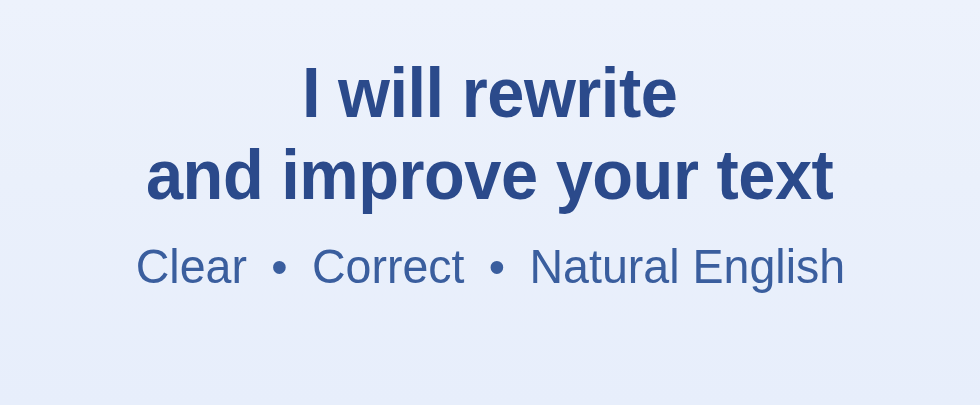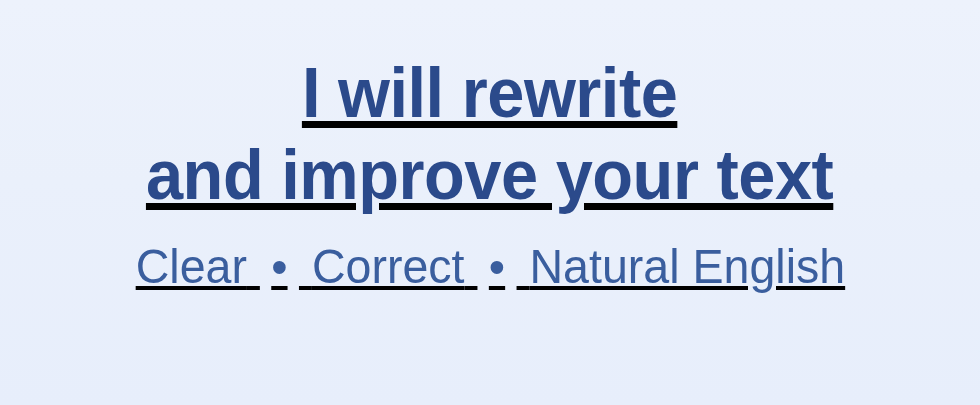--- a/index.html
+++ b/index.html
@@ -28,21 +28,20 @@
   
   .content {
     position: absolute;
     left: 0;
     right: 0;
     top: 52px;
     display: flex;
     flex-direction: column;
     align-items: center;
     justify-content: flex-start;
-    text-decoration: underline;
   }
 
   
   .headline {
     margin: 0;
     padding: 0;
     color: #2b4a8b;
     font-family: "Liberation Sans Narrow", "Liberation Sans", sans-serif;
     font-weight: 700;
     font-size: 71px;

